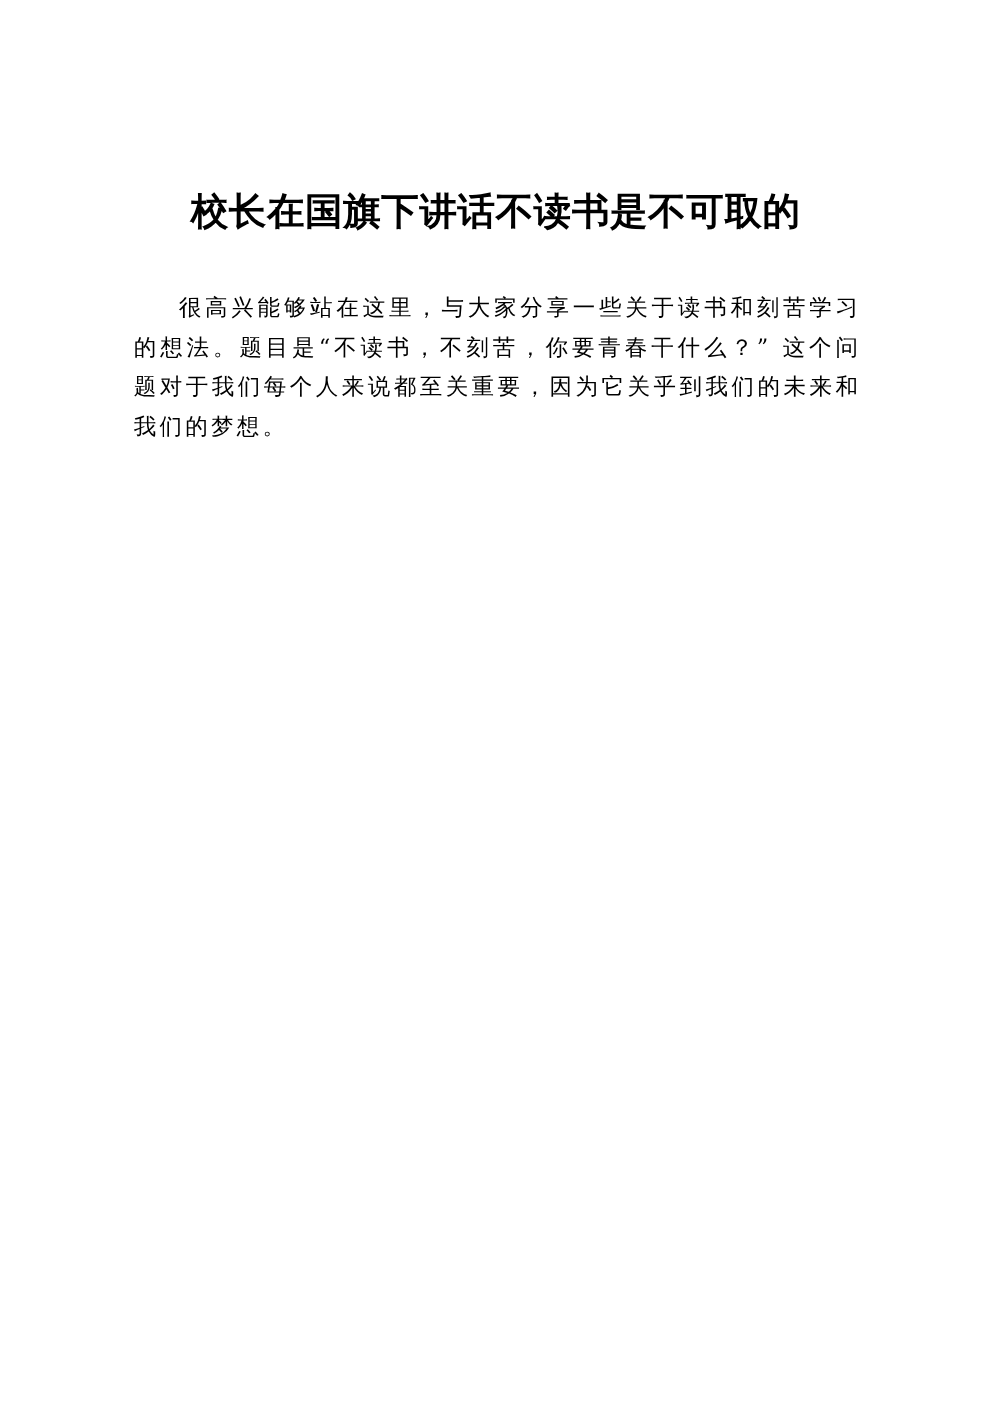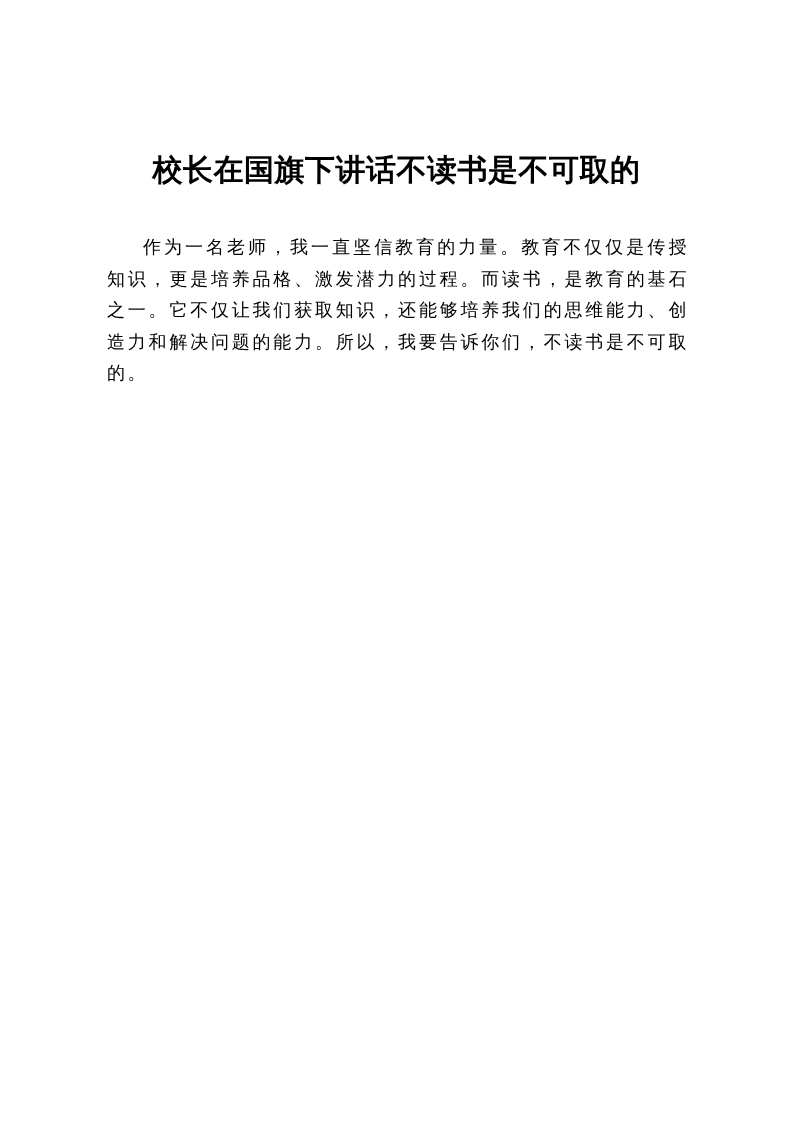--- a/index.html
+++ b/index.html
@@ -54,15 +54,15 @@
       text-indent: 2em;
     }
   </style>
 </head>
 <body>
 
 <div class="page">
   <h1 class="title">校长在国旗下讲话不读书是不可取的</h1>
 
   <div class="body-text">
-    <p class="indent">作为一名老师，我一直坚信教育的力量。教育不仅仅是传授知识，更是培养品格、激发潜力的过程。而读书，是教育的基石之一。它不仅让我们获取知识，还能够培养我们的思维能力、创造力和解决问题的能力。所以，我要告诉你们，不读书是不可取的。</p>
+    <p class="indent">很高兴能够站在这里，与大家分享一些关于读书和刻苦学习的想法。题目是“不读书，不刻苦，你要青春干什么？” 这个问题对于我们每个人来说都至关重要，因为它关乎到我们的未来和我们的梦想。</p>
   </div>
 </div>
 
 </body></html>

